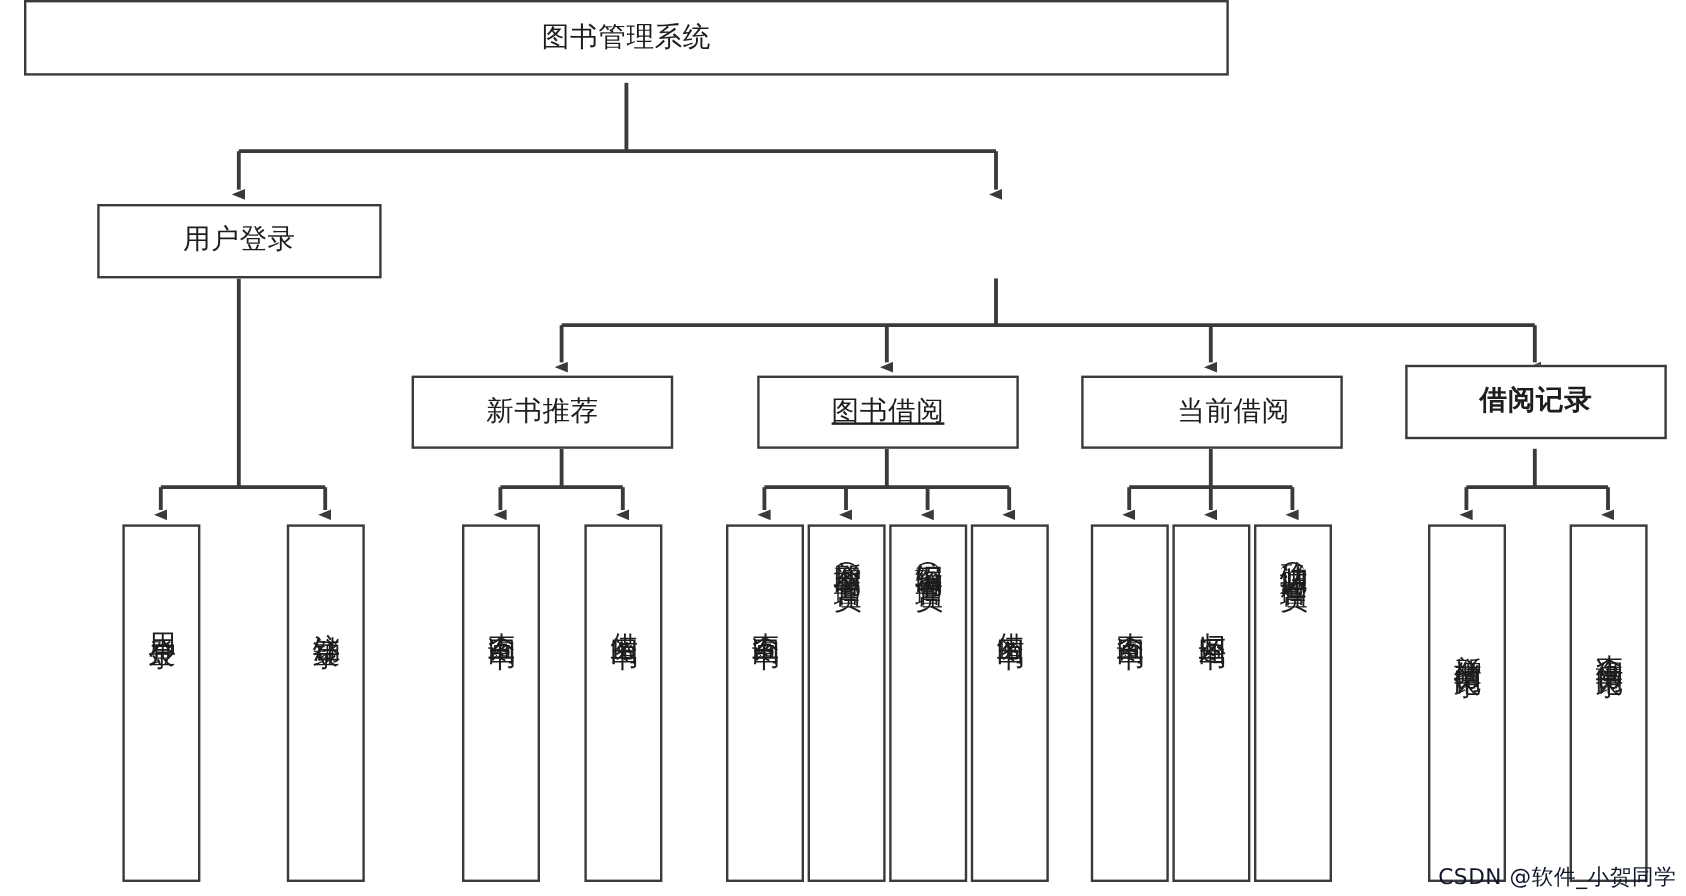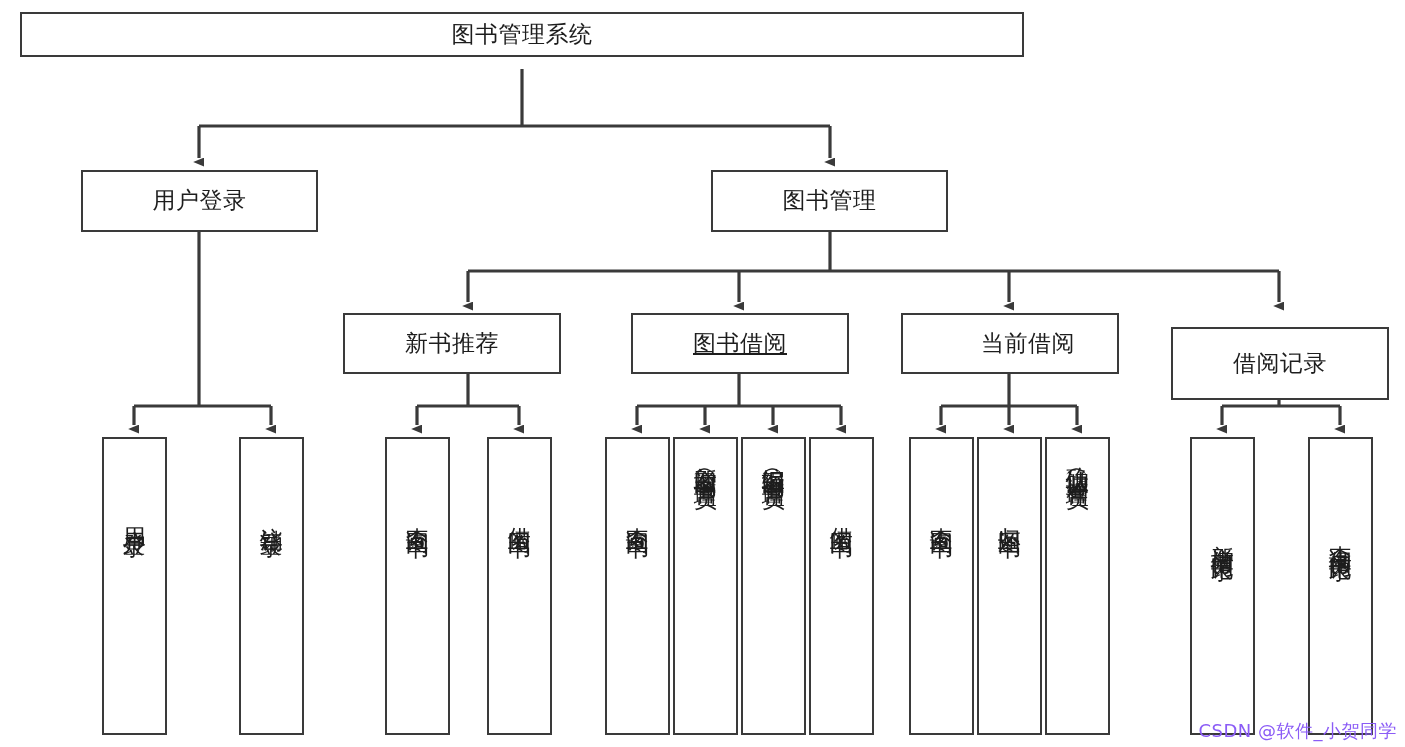--- a/index.html
+++ b/index.html
@@ -65,21 +65,21 @@
     margin-top: 82px;
   }
   .node.vertical.top .node-label {
     margin-top: 4px;
   }
   #watermark {
     position: absolute;
     right: 8px;
     bottom: 4px;
     font-size: 18px;
-    color: #8b5cf6;
+    color: #0f172a;
     white-space: nowrap;
     letter-spacing: 0.5px;
   }
 </style>
 </head>
 <body>
 
 <div id="diagram-root">
 
   <svg id="connectors" viewBox="0 0 1405 747" xmlns="http://www.w3.org/2000/svg">
@@ -127,41 +127,38 @@
       <path d="M1009,406 L1009,425" marker-end="url(#arrow)"></path>
       <path d="M1077,406 L1077,425" marker-end="url(#arrow)"></path>
 
       <path d="M1279,374 L1279,406"></path>
       <path d="M1222,406 L1340,406"></path>
       <path d="M1222,406 L1222,425" marker-end="url(#arrow)"></path>
       <path d="M1340,406 L1340,425" marker-end="url(#arrow)"></path>
     </g>
   </svg>
 
-  <div class="node horizontal" style="left:20px; top:12px; width:1004px; height:45px;">
+  <div class="node horizontal" style="left:20px; top:0; width:1004px; height:63px;">
     <span class="node-label">图书管理系统</span>
   </div>
 
   <div class="node horizontal" style="left:81px; top:170px; width:237px; height:62px;">
     <span class="node-label">用户登录</span>
   </div>
-  <div class="node horizontal" style="left:711px; top:170px; width:237px; height:62px;">
-    <span class="node-label">图书管理</span>
-  </div>
 
   <div class="node horizontal" style="left:343px; top:313px; width:218px; height:61px;">
     <span class="node-label">新书推荐</span>
   </div>
   <div class="node horizontal" style="left:631px; top:313px; width:218px; height:61px;text-decoration:underline;">
     <span class="node-label">图书借阅</span>
   </div>
   <div class="node horizontal" style="left:901px; top:313px; width:218px; height:61px;padding-left:36px;">
     <span class="node-label">当前借阅</span>
   </div>
-  <div class="node horizontal" style="left:1171px; top:327px; width:218px; height:73px;">
+  <div class="node horizontal" style="left:1171px; top:304px; width:218px; height:62px;font-weight:bold;">
     <span class="node-label">借阅记录</span>
   </div>
 
   <div class="node vertical mid" style="left:102px; top:437px; width:65px; height:298px;">
     <span class="node-label">用户登录</span>
   </div>
   <div class="node vertical mid" style="left:239px; top:437px; width:65px; height:298px;">
     <span class="node-label">注销登录</span>
   </div>
 

